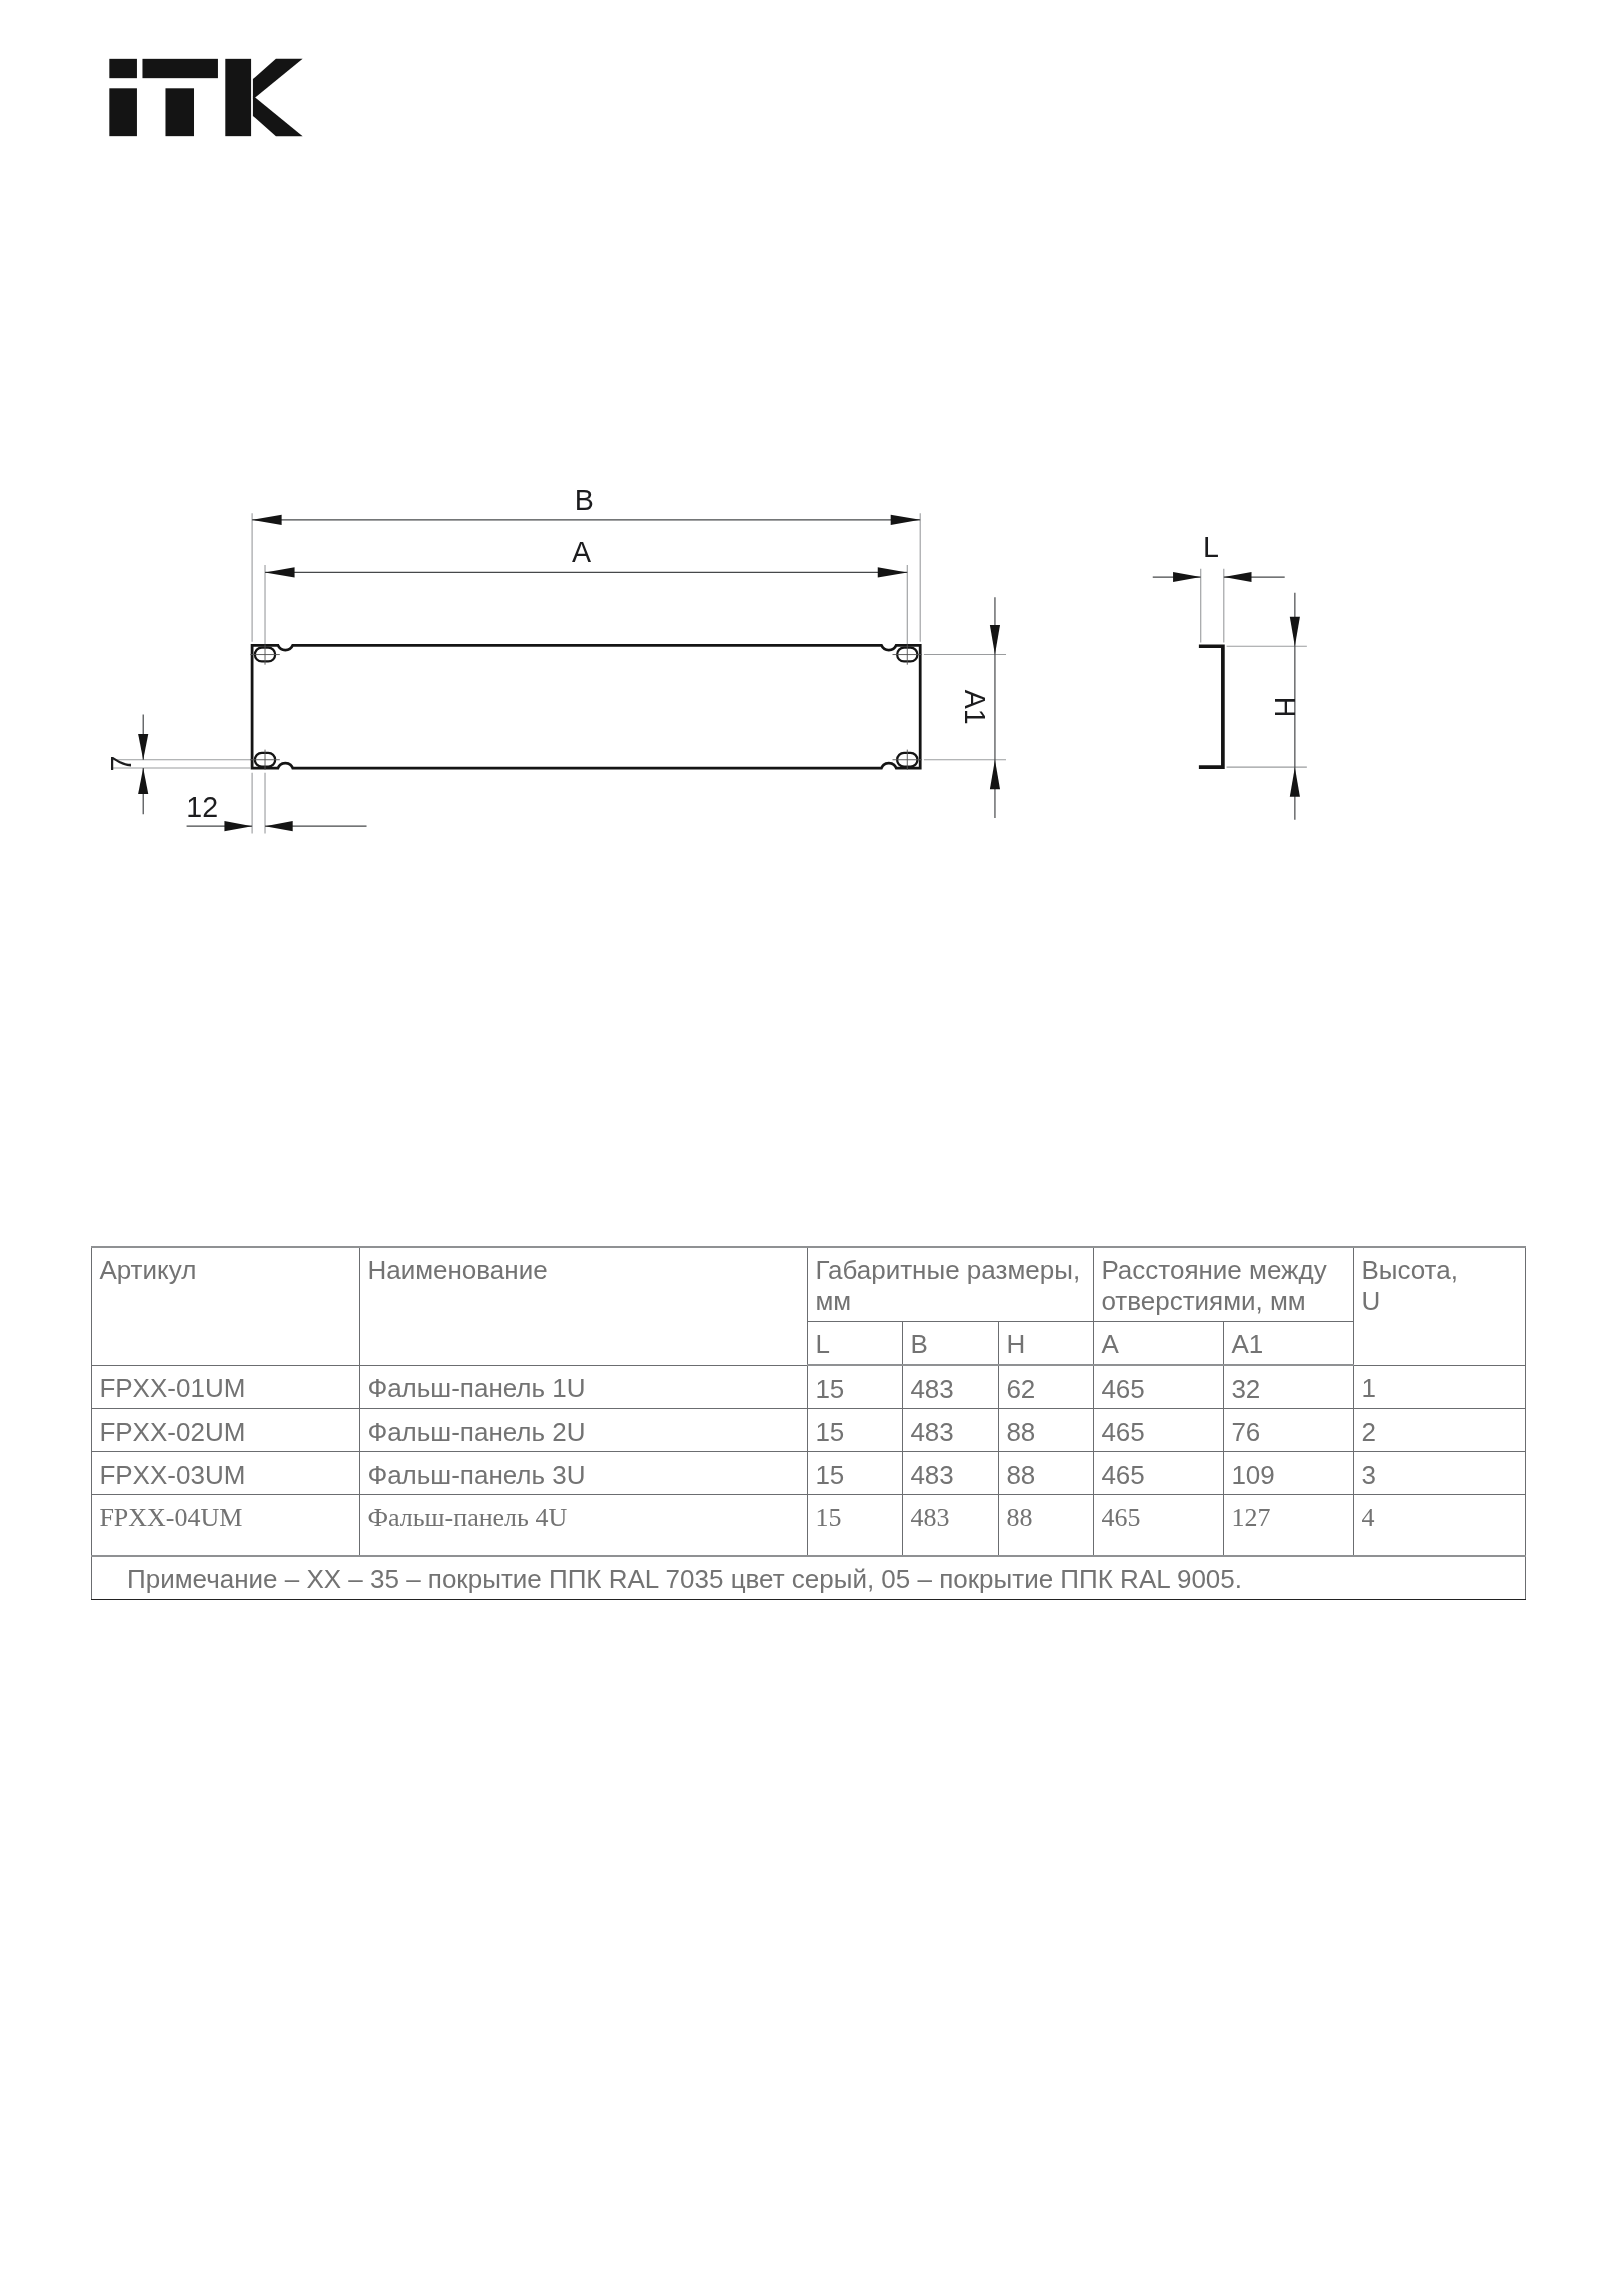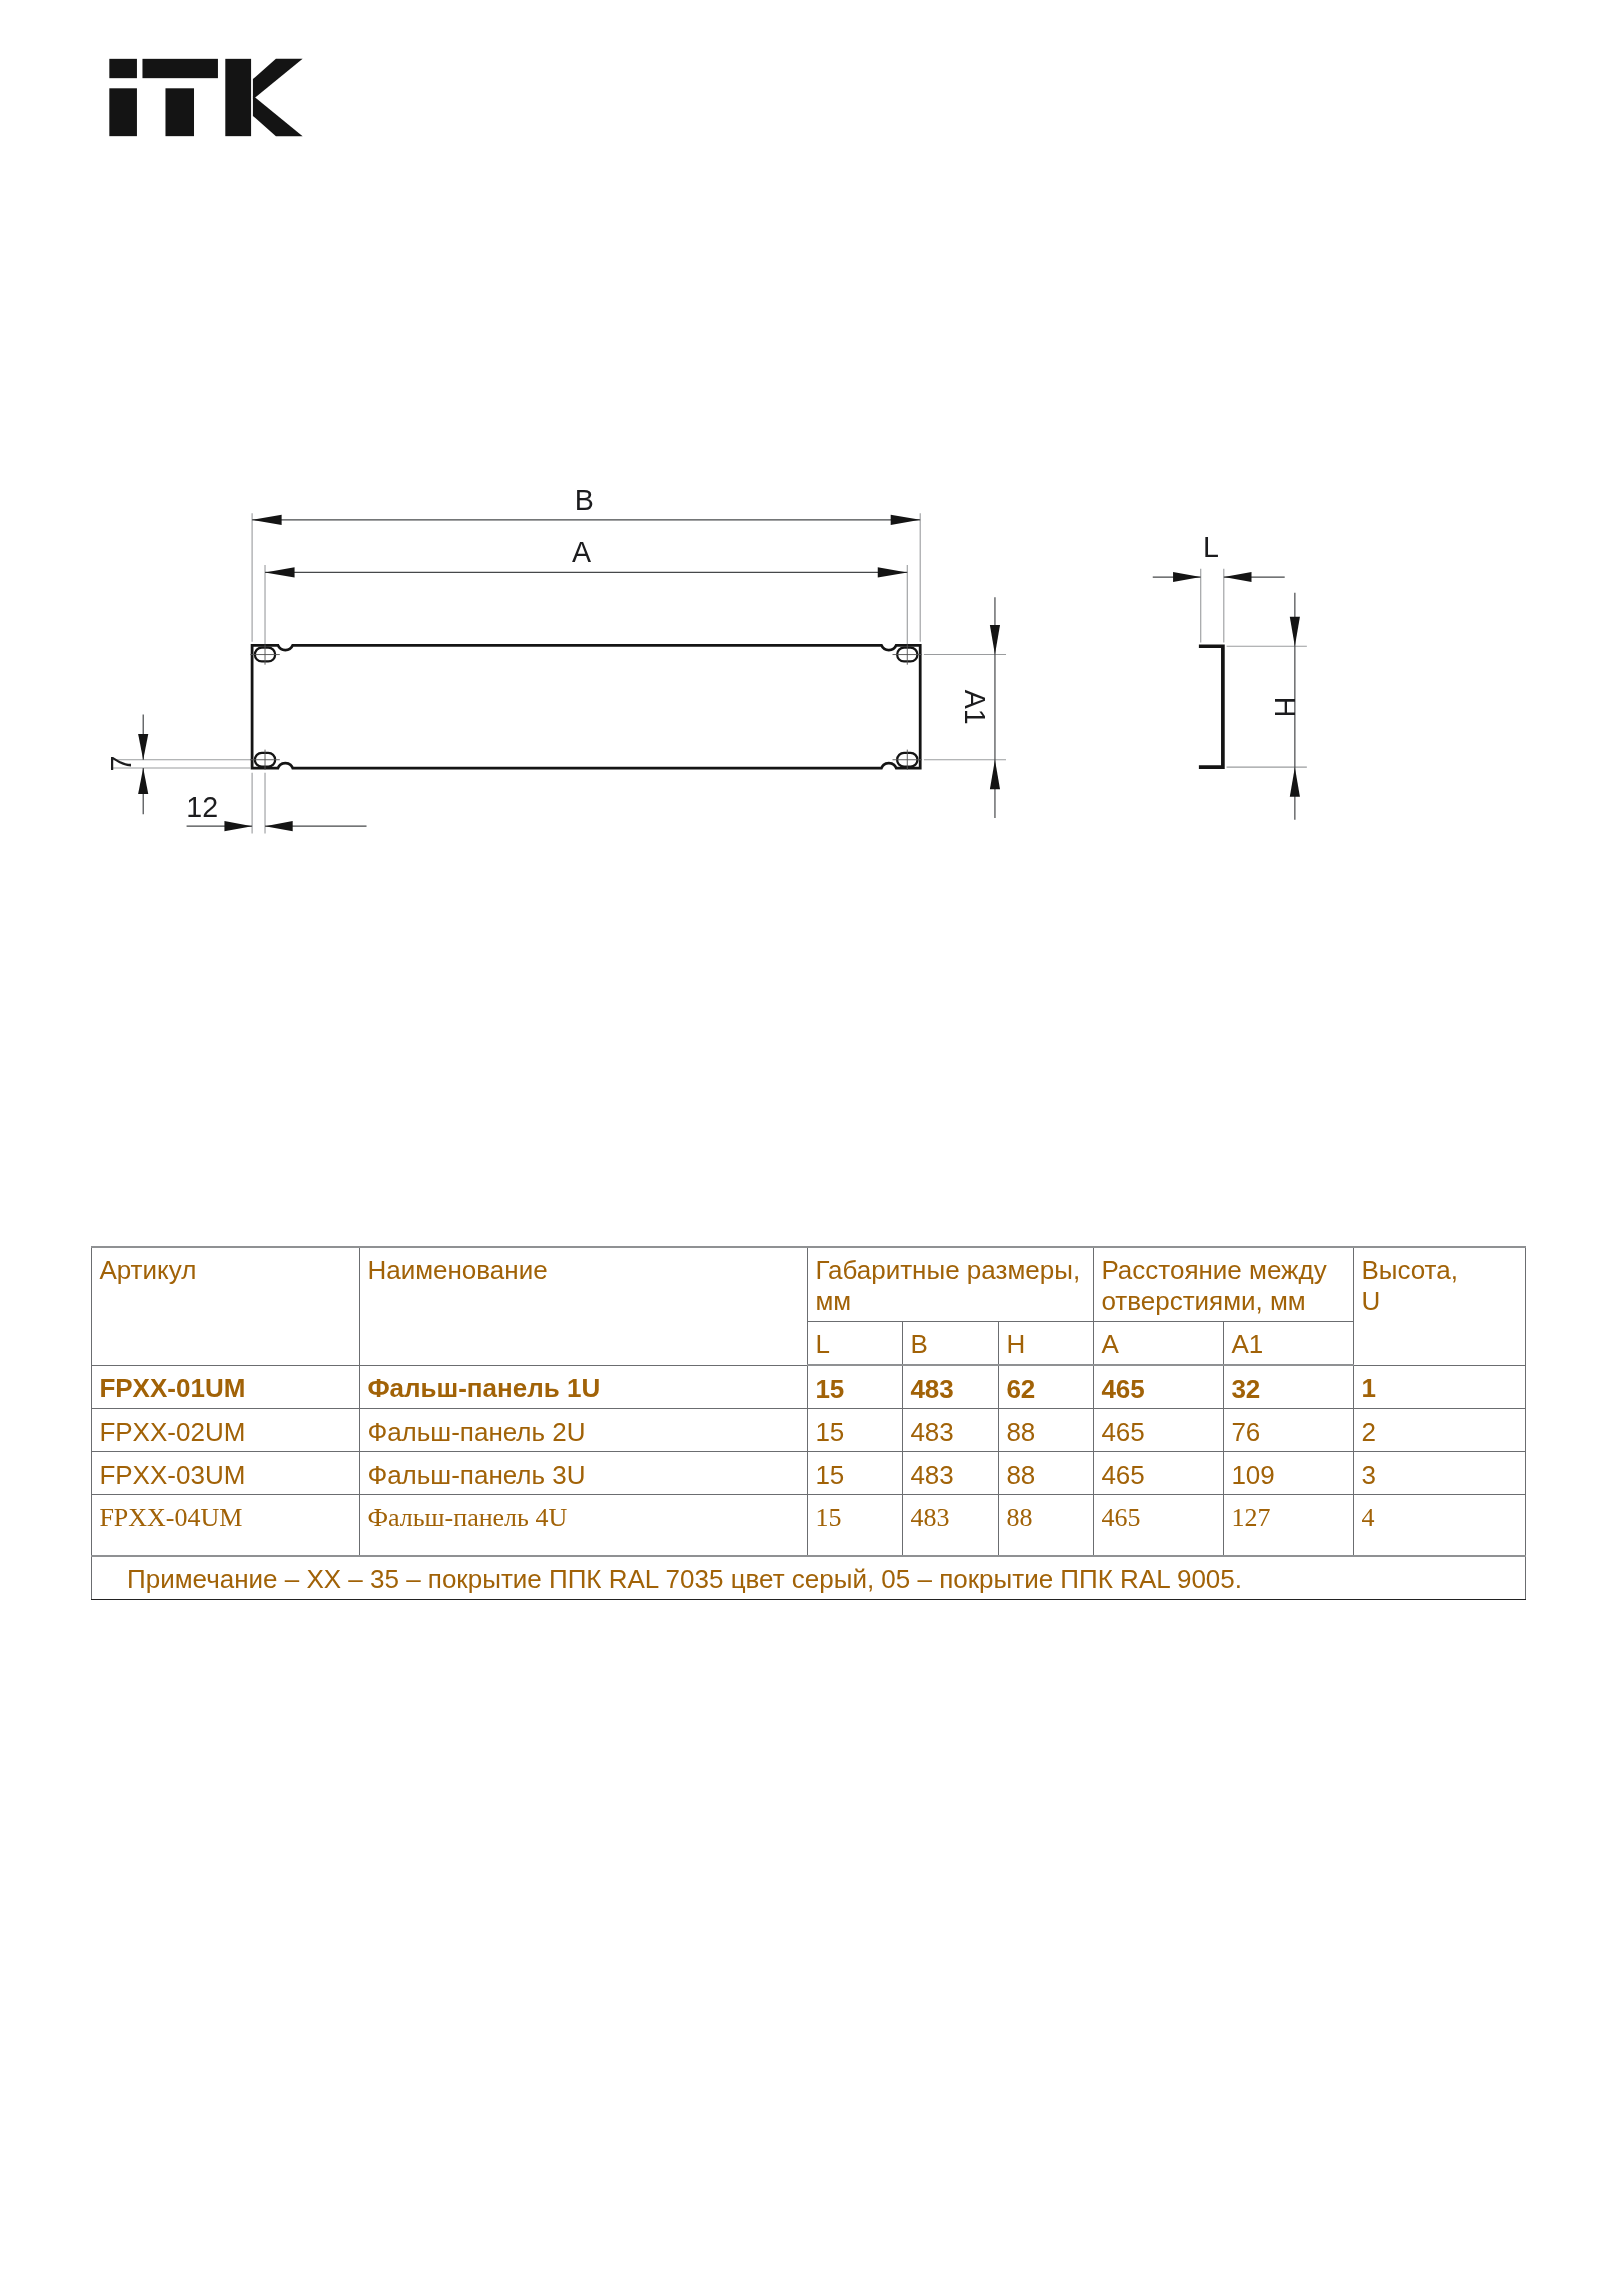--- a/index.html
+++ b/index.html
@@ -17,35 +17,35 @@
   .drawing-svg text{
     font-family:"Liberation Sans",sans-serif;
     font-size:31px;fill:#1c1c1e;
   }
   .spec-table{
     position:absolute;left:91px;top:1246px;
     width:1433px;
     border-collapse:collapse;
     table-layout:fixed;
     font-size:26px;
-    color:#a16207;
+    color:#737373;
   }
   .spec-table th,.spec-table td{
     border:1.8px solid #6b6d70;
     box-sizing:border-box;
     font-weight:normal;
     text-align:left;
     vertical-align:top;
     padding:7.4px 7.4px 3.7px 7.4px;
     white-space:pre-line;
     overflow:hidden;
   }
   .spec-table tr.hrow1 th{height:68px;border-top:2.8px solid #8f9193;}
   .spec-table tr.hrow2 th{height:43px;border-bottom:2.8px solid #8f9193;}
-  .spec-table tbody tr.r1 td{height:42px;font-weight:bold;}
+  .spec-table tbody tr.r1 td{height:42px;}
   .spec-table tbody tr.r2 td{height:40px;}
   .spec-table tbody tr.r3 td{height:40px;margin-top:8px;}
   .spec-table tbody tr.r4 td{height:61px;font-family:Liberation Serif, serif;}
   .spec-table td.note-cell{
     height:38px;
     padding-left:35px;
     border-top:2.8px solid #8f9193;
     border-bottom:1.8px solid #222222;
     white-space:normal;
   }

